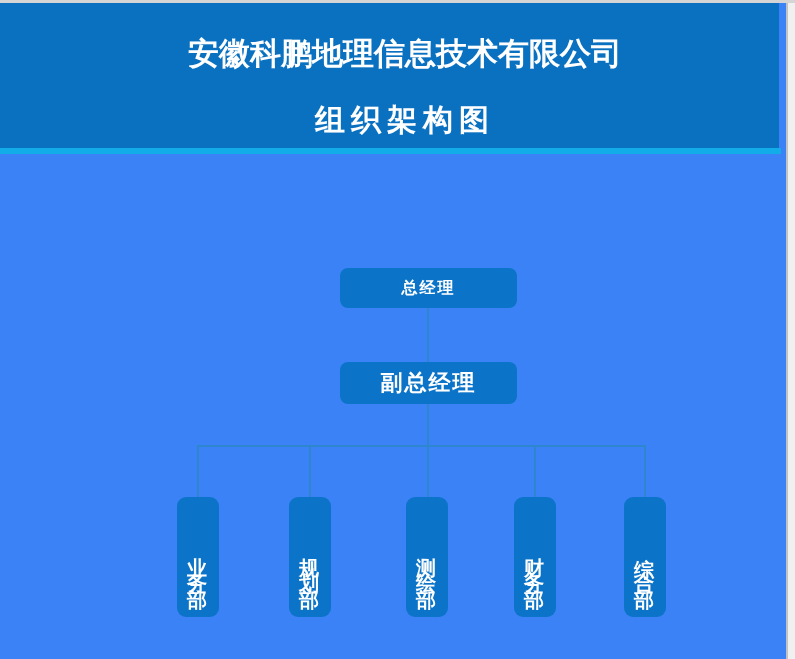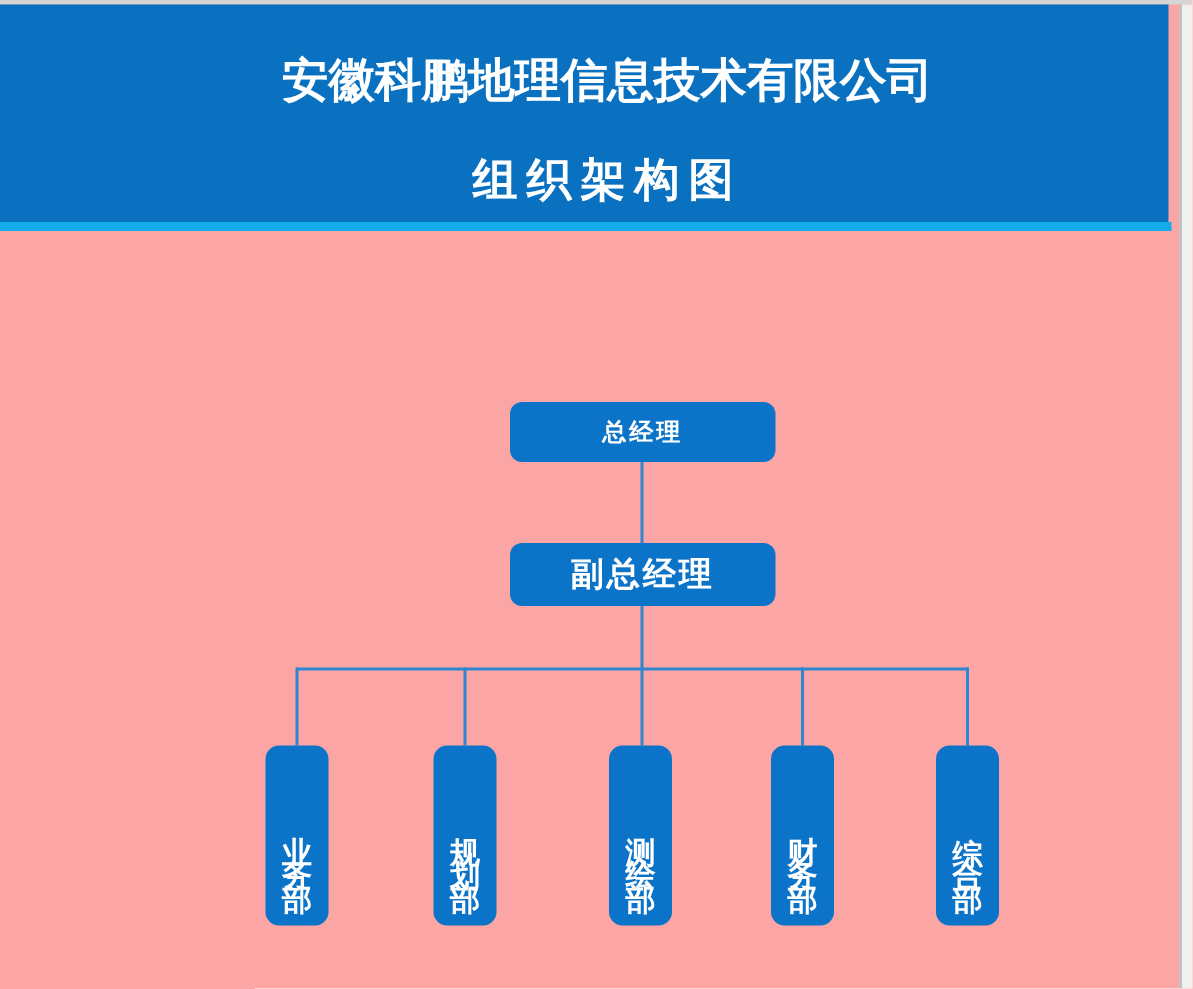--- a/index.html
+++ b/index.html
@@ -9,21 +9,21 @@
     --connector_blue:#2E86CE;
     --top_strip_gray:#D5D5D5;
     --edge_line_gray:#C2C2C2;
     --edge_fill_gray:#F0F0F0;
     --text_white:#FFFFFF;
   }
   *{margin:0;padding:0;box-sizing:border-box;}
   html,body{background:#FFFFFF;}
   body{font-family:"Liberation Sans","DejaVu Sans",sans-serif;}
   .screen{
-    position:relative;width:795px;height:659px;background:#fca5a5;
+    position:relative;width:795px;height:659px;background:#3b82f6;
     overflow:hidden;
   }
   
   .top-strip{position:absolute;left:0;top:0;width:795px;height:3px;background:var(--top_strip_gray);}
   .edge-line{position:absolute;left:786px;top:3px;width:2px;height:656px;background:var(--edge_line_gray);}
   .edge-fill{position:absolute;left:788px;top:3px;width:7px;height:656px;background:var(--edge_fill_gray);}
   
   .header{
     position:absolute;left:0;top:3px;width:779px;height:145px;
     background:var(--header_blue);color:var(--text_white);

